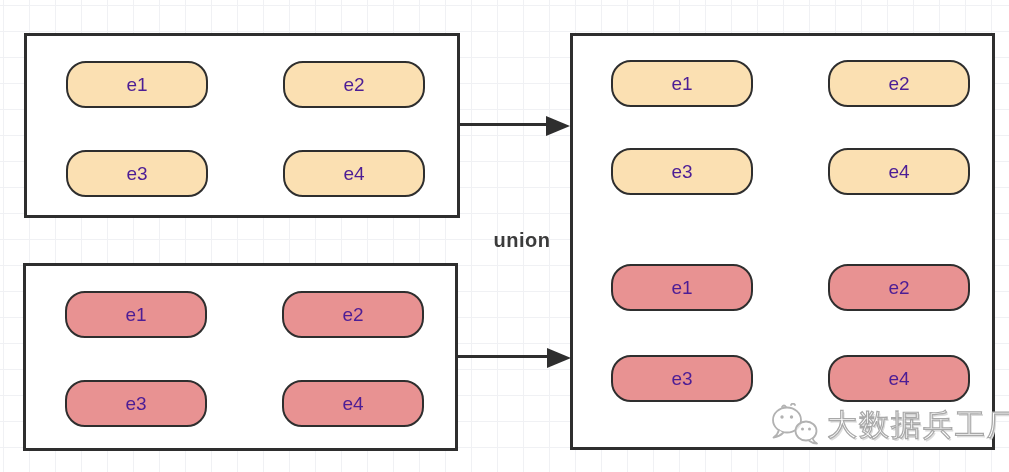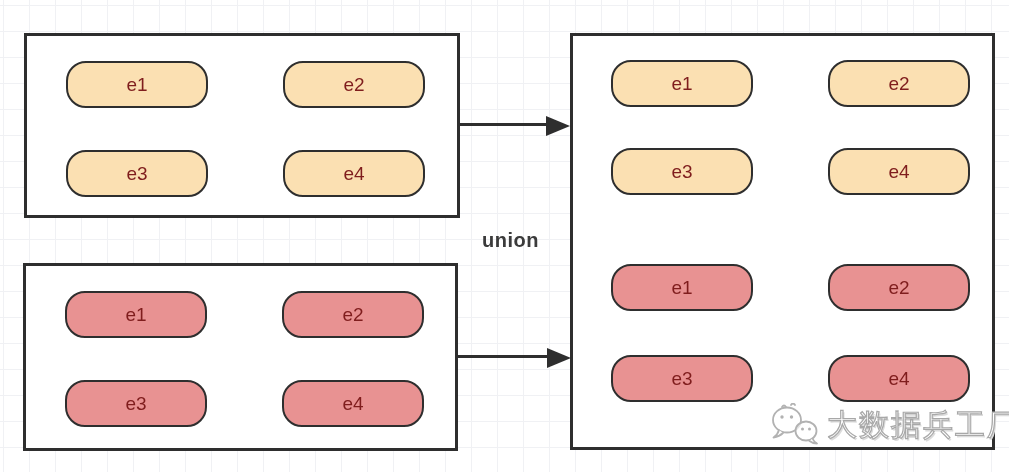--- a/index.html
+++ b/index.html
@@ -33,21 +33,21 @@
   }
   .box-a { left:24px;  top:33px;  width:436px; height:185px; }
   .box-b { left:23px;  top:263px; width:435px; height:188px; }
   .box-c { left:570px; top:33px;  width:425px; height:417px; }
   .node {
     position:absolute;
     width:142px; height:47px;
     border:2.5px solid var(--stroke);
     border-radius:20px;
     display:flex; align-items:center; justify-content:center;
-    font-size:19px; color:#7f1d1d;
+    font-size:19px; color:#4c1d95;
   }
   .node.orange { background: var(--fill-orange); }
   .node.pink   { background: var(--fill-pink); }
   .col-1 { left:39px; }
   .col-2 { left:256px;text-align:center; }
   .row-ab-1 { top:25px; }
   .row-ab-2 { top:114px; }
   .row-c-1 { top:24px; }
   .row-c-2 { top:112px; }
   .row-c-3 { top:228px; }
@@ -63,21 +63,21 @@
     border-left:24px solid var(--stroke);
     border-top:10px solid transparent;
     border-bottom:10px solid transparent;
   }
   .arrow-line.top { left:460px; top:123px; width:90px; }
   .arrow-head.top { left:546px; top:116px; }
   .arrow-line.bottom { left:458px; top:355px; width:91px; }
   .arrow-head.bottom { left:547px; top:348px; }
   .op-label {
     position:absolute; left:482px; top:229px; width:80px;
-    text-align:left;
+    text-align:center;
     font-size:20px; font-weight:bold; color:#3b3b3b;
     letter-spacing:0.5px;
   }
   .watermark {
     position:absolute; left:768px; top:401px;
     display:flex; align-items:center; gap:7px;
     height:48px;
   }
   .wm-icon { flex:0 0 auto; }
   .wm-text {

